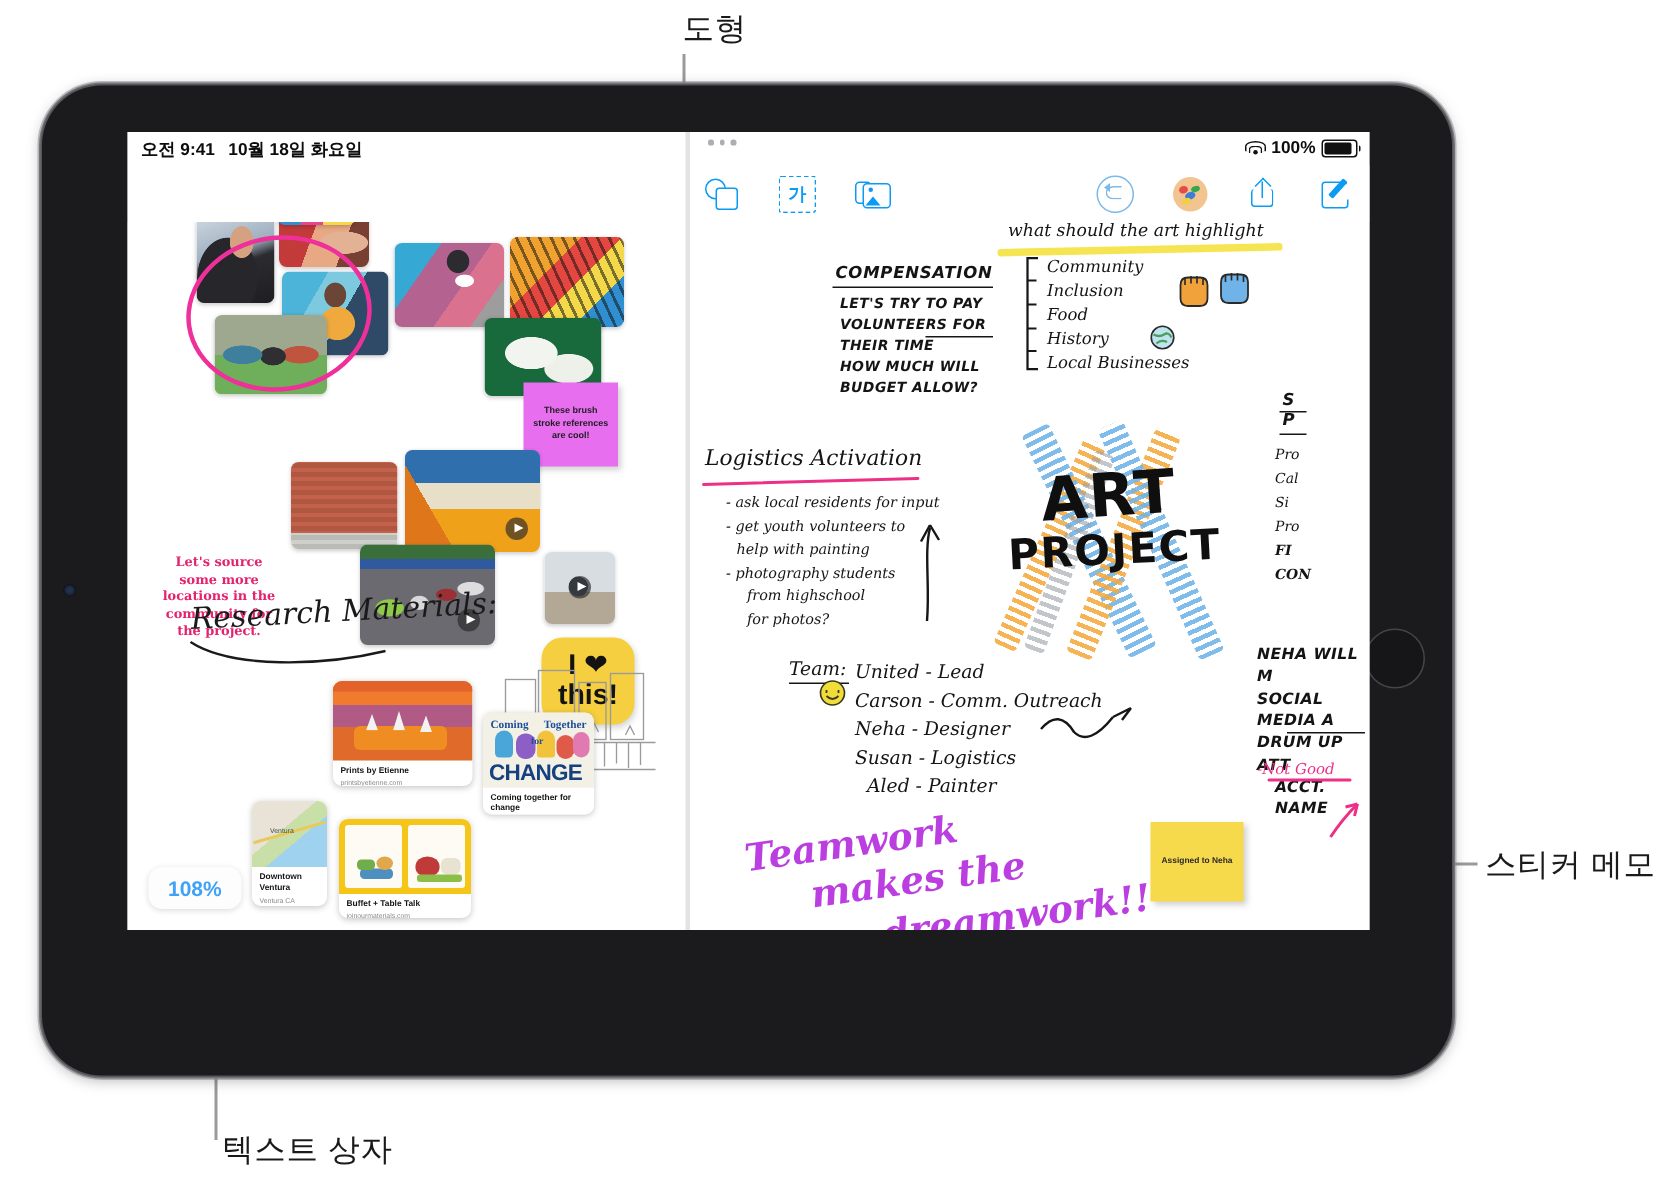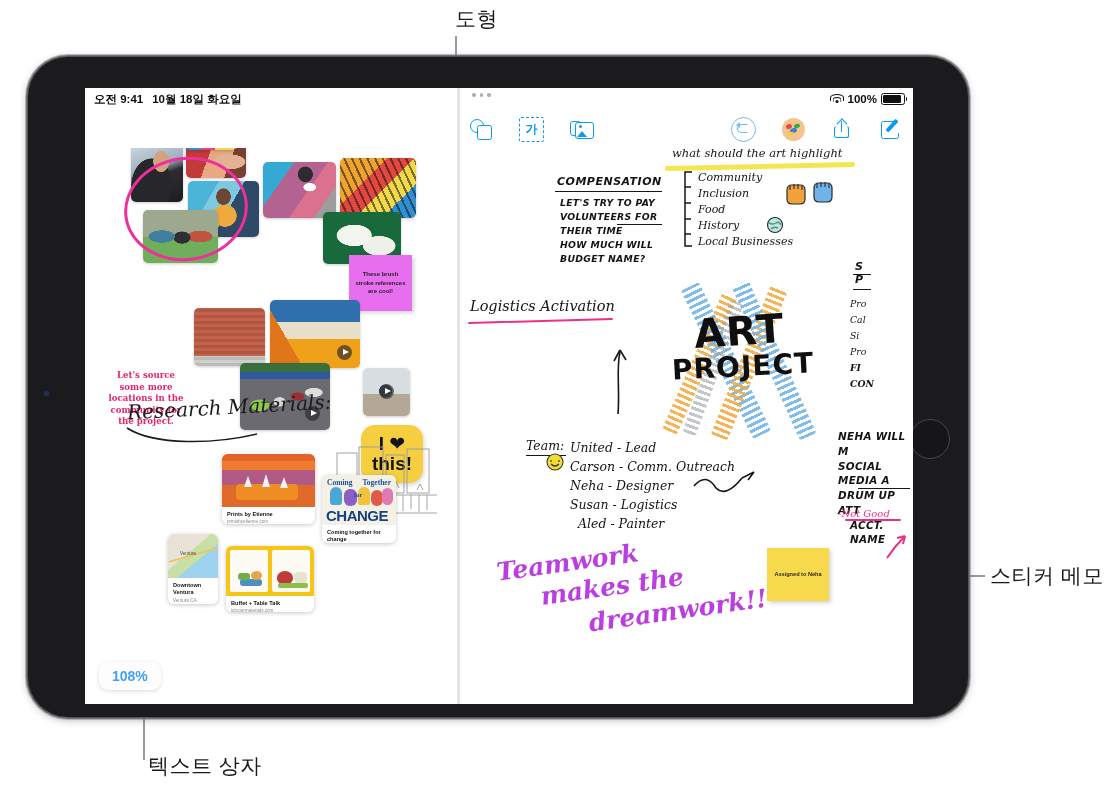--- a/index.html
+++ b/index.html
@@ -38,21 +38,21 @@
     box-shadow:0 0 2px 1px #0d0d10 inset;
   }
   .home-button{
     position:absolute;right:18px;top:362px;width:38px;height:38px;
     border-radius:50%;border:1.5px solid #46464a;background:#161618;
   }
 
   
   .screen{
     position:absolute;left:57px;top:31px;
-    width:828px;height:616px;
+    width:828px;height:532px;
     background:#ffffff;overflow:hidden;
   }
 
   
   .pane{position:absolute;top:0;bottom:0;background:#fff;overflow:hidden;}
   .pane-left{left:0;width:372px;}
   .pane-divider{position:absolute;left:372px;top:0;bottom:0;width:3px;background:#e3e3e5;}
   .pane-right{left:375px;right:0;}
 
   
@@ -435,21 +435,21 @@
 
       <div class="canvas">
 
         <div class="hw hw-print" style="left:97px;top:27px;font-size:11px;letter-spacing:.5px;">COMPENSATION</div>
         <div class="underline-bar" style="left:95px;top:43px;width:107px;"></div>
         <div class="hw hw-print" style="left:100px;top:48px;font-size:9.3px;line-height:1.5;letter-spacing:.3px;">
           <div>LET'S TRY TO PAY</div>
           <div>VOLUNTEERS FOR</div>
           <div>THEIR TIME</div>
           <div>HOW MUCH WILL</div>
-          <div>BUDGET NAME?</div>
+          <div>BUDGET ALLOW?</div>
         </div>
         <div class="underline-bar" style="left:157px;top:76px;width:45px;"></div>
 
         <div class="hw hw-script" style="left:212px;top:-2px;font-size:11.5px;white-space:nowrap;">what should the art highlight</div>
         <div class="yellowhl" style="left:205px;top:16px;width:190px;transform:rotate(-1.2deg);"></div>
 
         <svg style="position:absolute;left:222px;top:22px;" width="12" height="78">
           <path d="M10 2 H3 V76 H10" stroke="#161616" stroke-width="1.5" fill="none"></path>
           <path d="M3 17 H9 M3 33 H9 M3 49 H9 M3 64 H9" stroke="#161616" stroke-width="1.3"></path>
         </svg>
@@ -469,20 +469,28 @@
           <path d="M4 10 q0-5 5-5 h8 q5 0 5 5 v9 q0 5-5 5 h-8 q-5 0-5-5z" fill="#6fb3e8" stroke="#2a2a2a" stroke-width="1.2"></path>
           <path d="M7 10 v-4 M11 9 v-5 M15 9 v-5 M19 10 v-4" stroke="#2a2a2a" stroke-width="1.1" fill="none"></path>
         </svg>
         <svg style="position:absolute;left:306px;top:68px;" width="18" height="18">
           <circle cx="9" cy="9" r="7.5" fill="#bfe3ef" stroke="#2a2a2a" stroke-width="1.1"></circle>
           <path d="M3 7 q4 2 7 0 t5 2 M5 13 q3-3 7-1" stroke="#4a9f5a" stroke-width="1.5" fill="none"></path>
         </svg>
 
         <div class="hw hw-script" style="left:10px;top:150px;font-size:14.5px;">Logistics Activation</div>
         <div class="pinkstroke" style="left:8px;top:172px;width:145px;transform:rotate(-1.6deg);"></div>
+        <div class="hw hw-script" style="left:24px;top:180px;font-size:9.6px;line-height:1.62;">
+          <div>- ask local residents for input</div>
+          <div>- get youth volunteers to</div>
+          <div style="padding-left:7px;">  help with painting</div>
+          <div>- photography students</div>
+          <div style="padding-left:14px;">   from highschool</div>
+          <div style="padding-left:14px;">   for photos?</div>
+        </div>
         <svg style="position:absolute;left:148px;top:196px;" width="26" height="72">
           <path d="M10 70 C12 46, 8 24, 12 8" stroke="#161616" stroke-width="1.6" fill="none"></path>
           <path d="M12 6 l-6 11 M12 6 l6 10" stroke="#161616" stroke-width="1.6" fill="none"></path>
         </svg>
 
         <div class="scribble" style="left:232px;top:140px;width:16px;height:150px;background:repeating-linear-gradient(0deg,#f4a93c 0 3px,transparent 3px 6px);transform:rotate(24deg);"></div>
         <div class="scribble" style="left:256px;top:130px;width:20px;height:165px;background:repeating-linear-gradient(0deg,#6fb3e8 0 3px,transparent 3px 6px);transform:rotate(-26deg);"></div>
         <div class="scribble" style="left:280px;top:135px;width:18px;height:160px;background:repeating-linear-gradient(0deg,#f4a93c 0 3px,transparent 3px 6px);transform:rotate(22deg);"></div>
         <div class="scribble" style="left:305px;top:128px;width:18px;height:168px;background:repeating-linear-gradient(0deg,#6fb3e8 0 3px,transparent 3px 6px);transform:rotate(-24deg);"></div>
         <div class="scribble" style="left:246px;top:150px;width:14px;height:140px;background:repeating-linear-gradient(0deg,#9aa0a6 0 3px,transparent 3px 6px);transform:rotate(20deg);opacity:.6;"></div>

